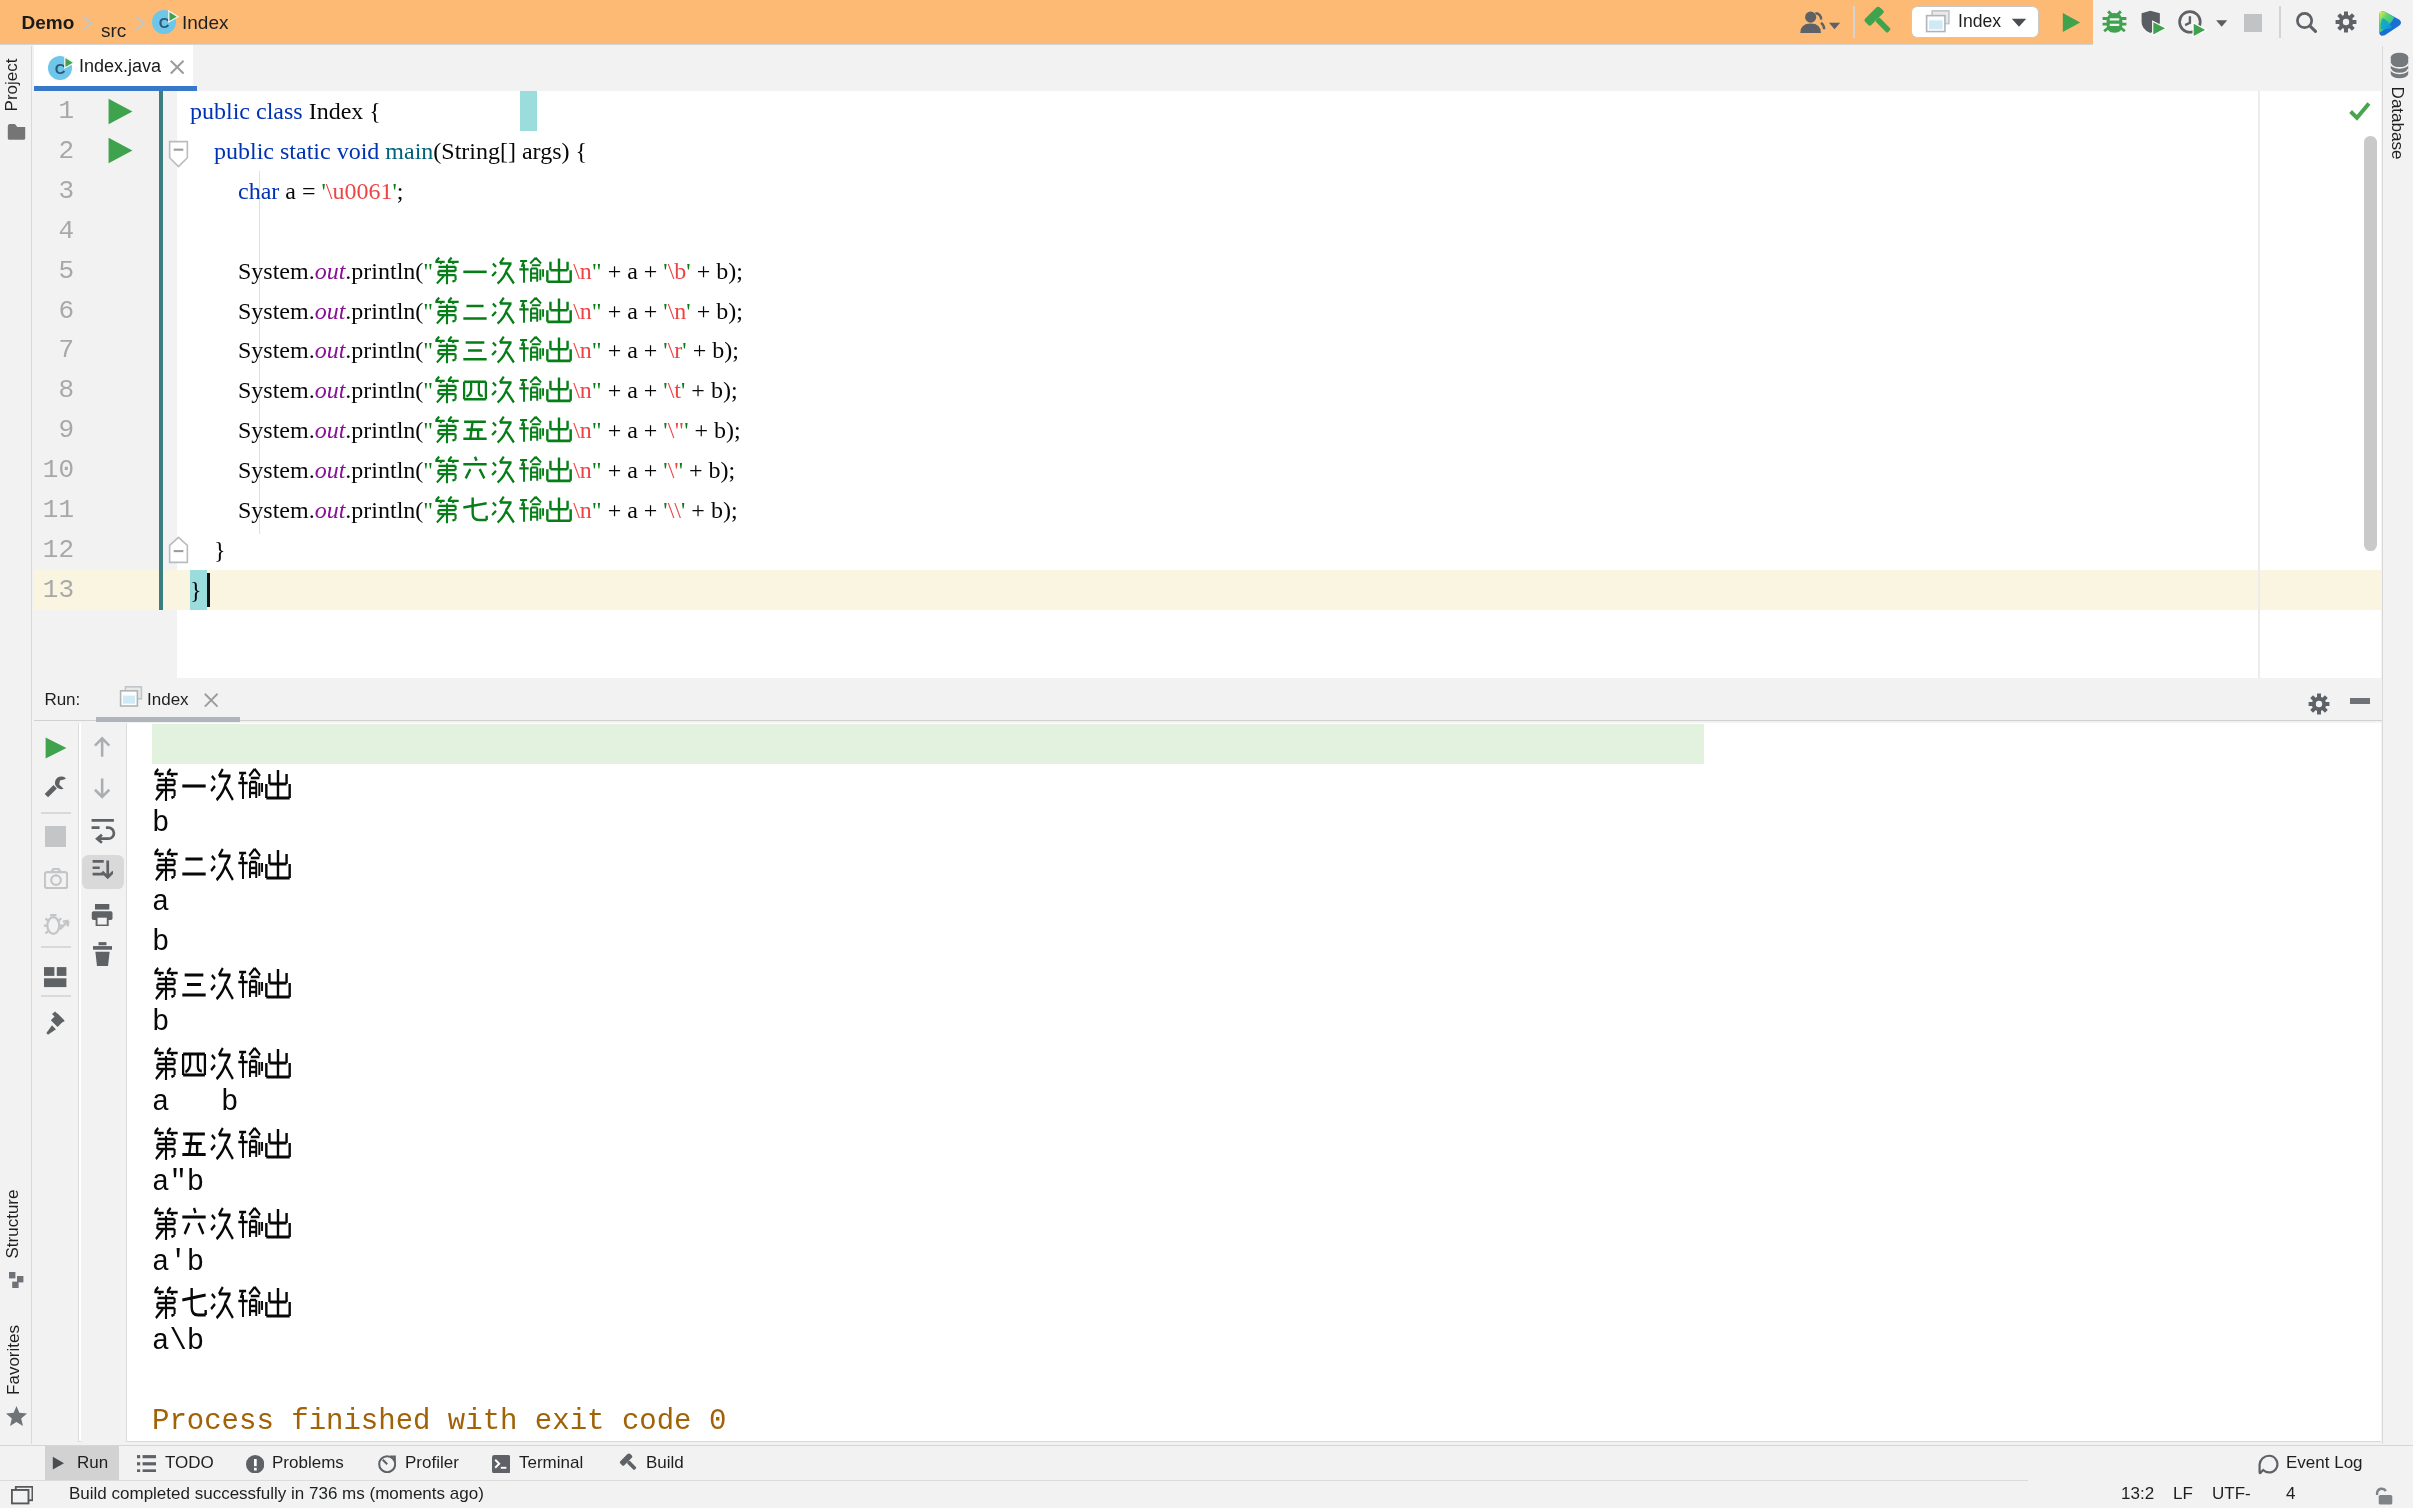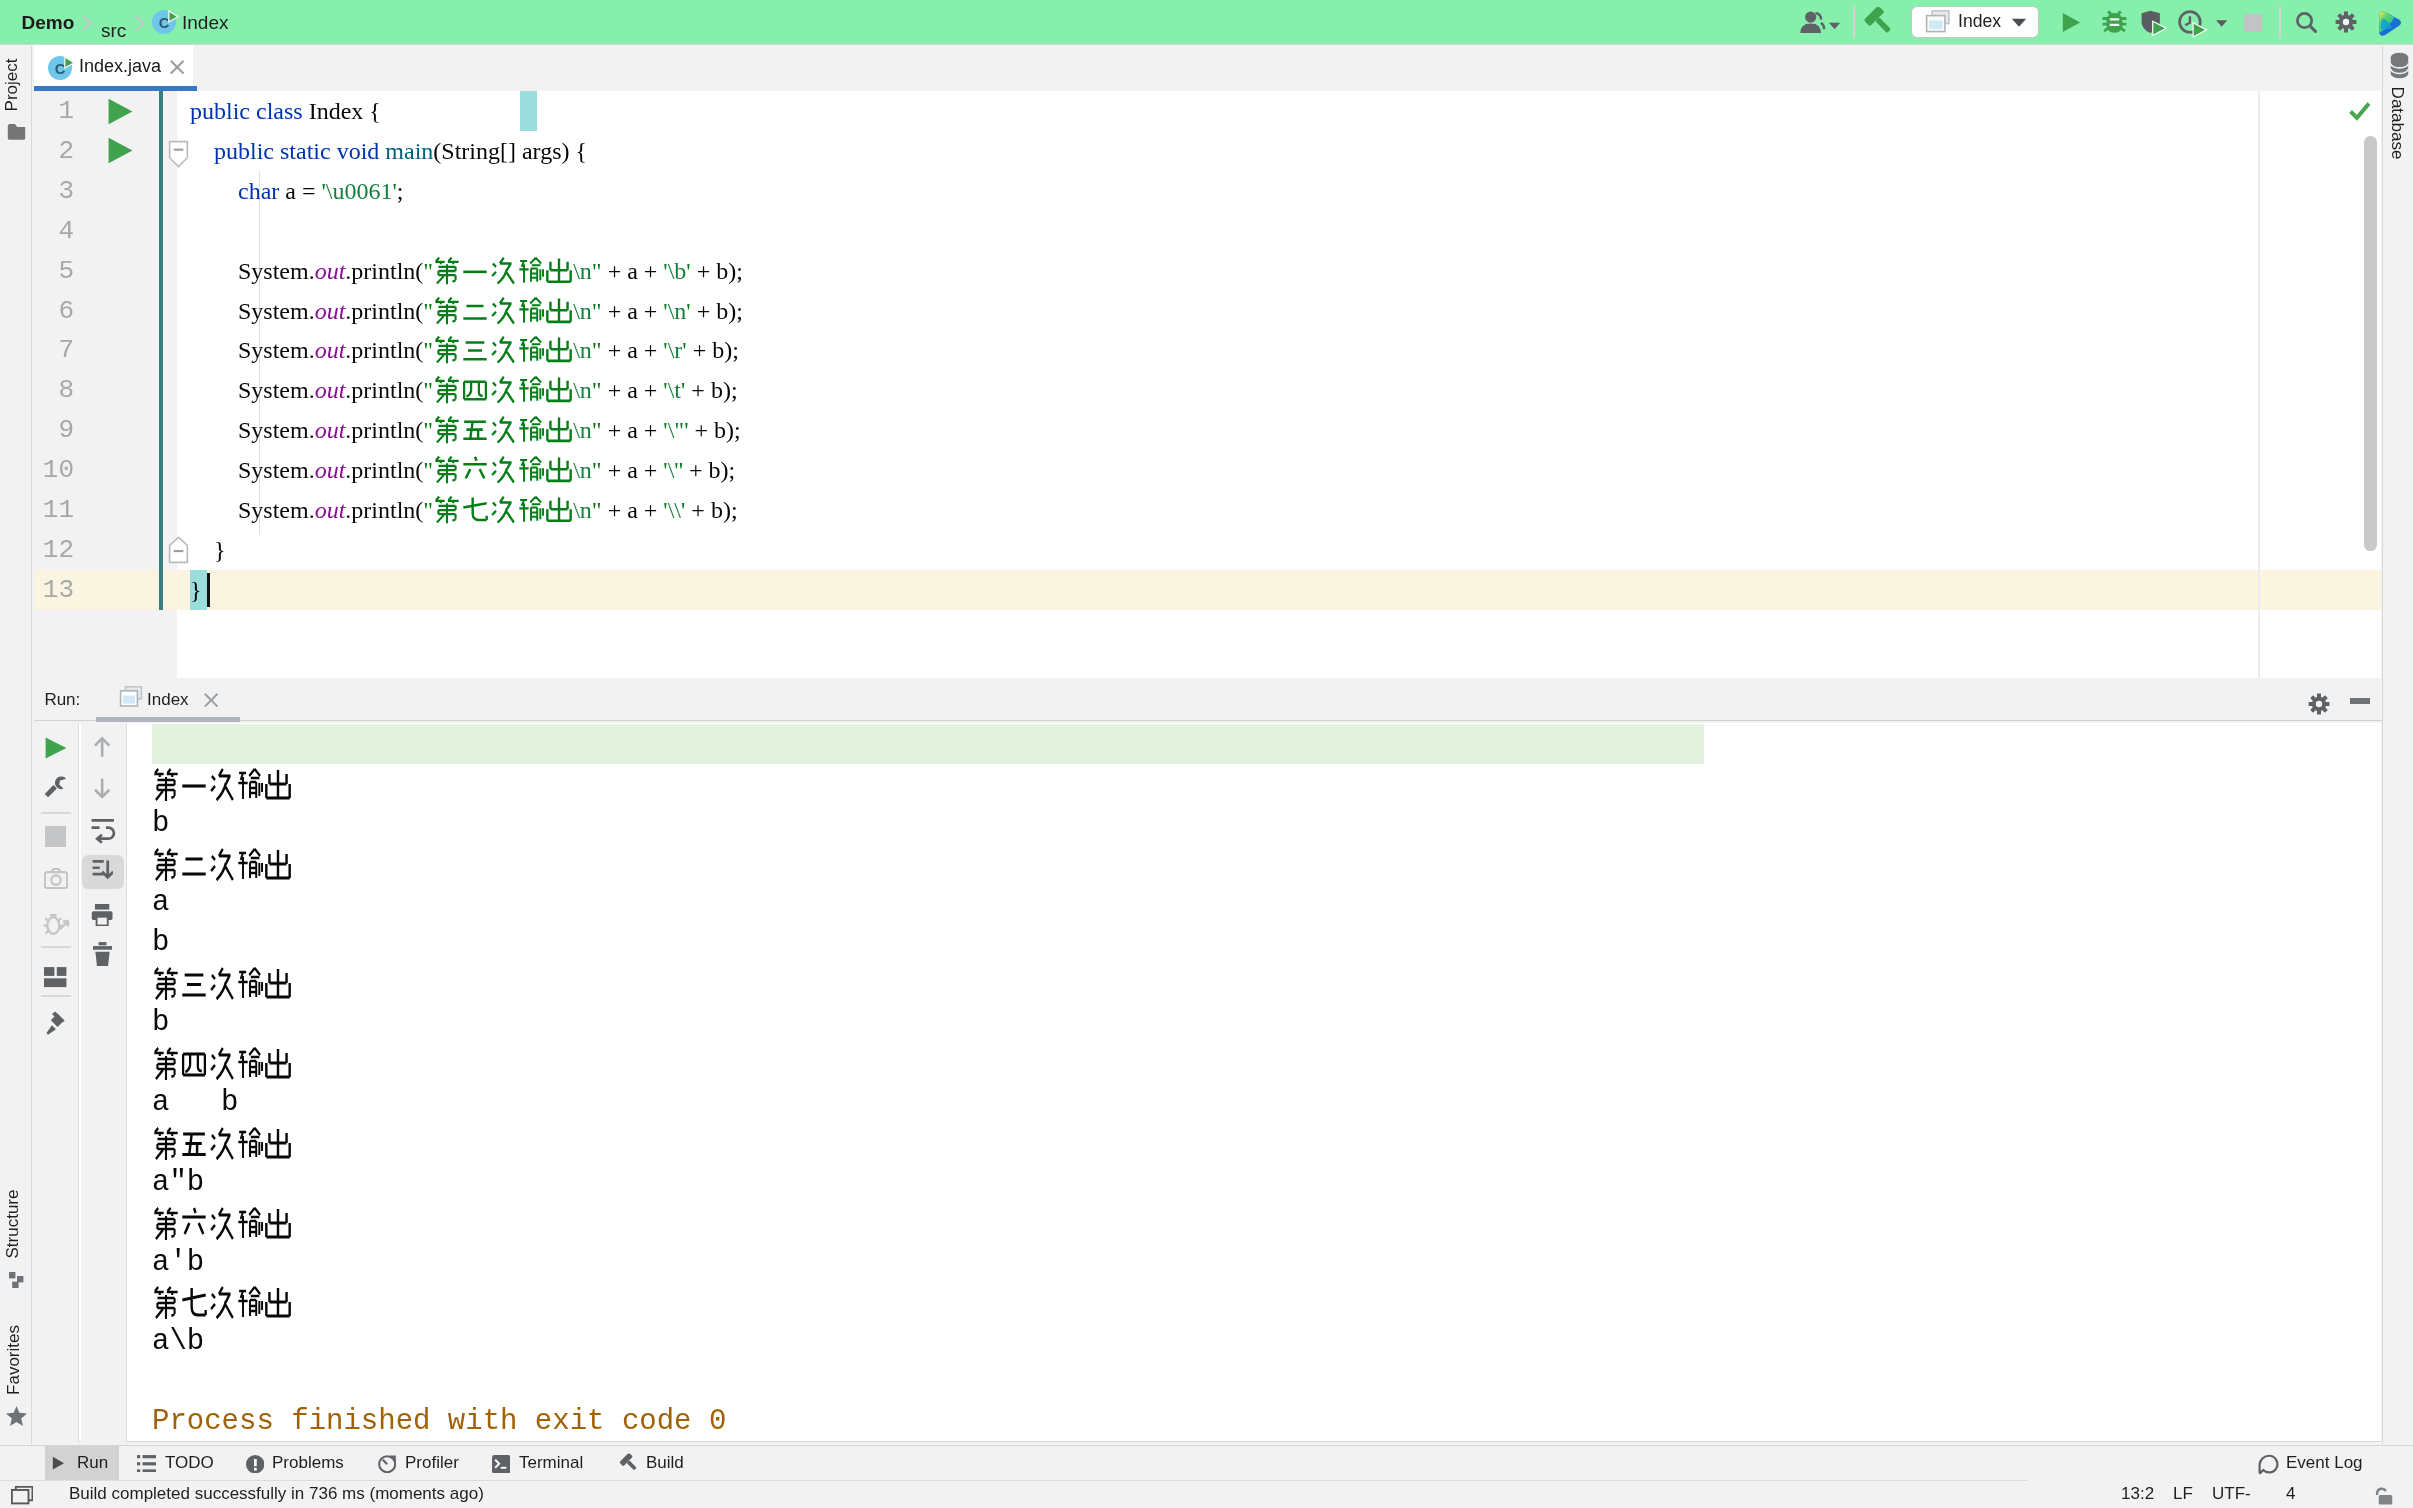--- a/index.html
+++ b/index.html
@@ -1,34 +1,34 @@
 <!DOCTYPE html>
 <html style="font-size:12.8px"><head><meta charset="utf-8"><style>
 *{margin:0;padding:0;box-sizing:border-box}
 html,body{width:2413px;height:1508px;overflow:hidden;background:#f2f2f2;font-family:"Liberation Sans",sans-serif}
 .abs{position:absolute}
 .ui{font-size:17px;color:#1d1f21}
 .cj{display:inline-block;height:30px;vertical-align:-7.2px}
 .cjc{display:inline-block;height:36px;vertical-align:-12px}
-#topbar{position:absolute;left:0;top:0;width:2413px;height:45px;background:#86efac;border-bottom:1.6px solid #d4d4d4}
+#topbar{position:absolute;left:0;top:0;width:2093px;height:45px;background:#fdba74;border-bottom:1.6px solid #d4d4d4}
 .bcb{font-weight:bold;font-size:19px;color:#1a1a1a}
 .bc{font-size:19px;color:#1f1f1f}
 #leftstrip{position:absolute;left:0;top:46px;width:32px;height:1398px;background:#f2f2f2;border-right:1.6px solid #d9d9d9}
 #rightstrip{position:absolute;left:2382px;top:46px;width:32px;height:1398px;background:#f2f2f2;border-left:1.6px solid #d9d9d9}
 .vlab{position:absolute;font-size:17px;color:#1d1f21;white-space:nowrap}
 #tabbar{position:absolute;left:34px;top:46px;width:2348px;height:40px;background:#f2f2f2}
 #tab1{position:absolute;left:0;top:-0.8px;width:159px;height:41px;background:#fff}
 #tabul{position:absolute;left:0px;top:40px;width:163px;height:4.8px;background:#3878c8}
 #editor{position:absolute;left:34px;top:91px;width:2347px;height:587px;background:#fff}
 #gutter{position:absolute;left:0;top:0;width:143px;height:587px;background:#f2f2f2}
 .lnum{position:absolute;width:74px;text-align:right;font-family:"Liberation Mono",monospace;font-size:26px;line-height:40px;color:#a8a8a8;left:-34px}
 .cl{position:absolute;left:156px;height:40px;line-height:40px;font-family:Liberation Serif, serif;font-size:24px;white-space:pre;color:#070707}
 .k{color:#0033b3}
 .s{color:#067d17}
-.e{color:#15803d}
+.e{color:#ef4444}
 .m{color:#00627a}
 .f{color:#871094;font-style:italic}
 #runhdr{position:absolute;left:34px;top:679px;width:2348px;height:42px;background:#f2f2f2;border-bottom:1.6px solid #d1d1d1}
 #console{position:absolute;left:34px;top:723px;width:2347px;height:719px;background:#fff;border-bottom:1.6px solid #d9d9d9}
 #ctools1{position:absolute;left:0;top:0;width:45px;height:719px;background:#f2f2f2;border-right:1.6px solid #dcdcdc}
 #ctools2{position:absolute;left:47px;top:0;width:46px;height:719px;background:#f2f2f2;border-right:1.6px solid #dcdcdc}
 .crow{position:absolute;left:118px;height:40px;line-height:40px;font-family:"Liberation Mono",monospace;font-size:29px;white-space:pre;color:#080808}
 .cmd{color:#4c5052}
 .fin{color:#a16207}
 .cband{position:absolute;left:118px;width:1552px;height:40px;background:#e3f1df}

